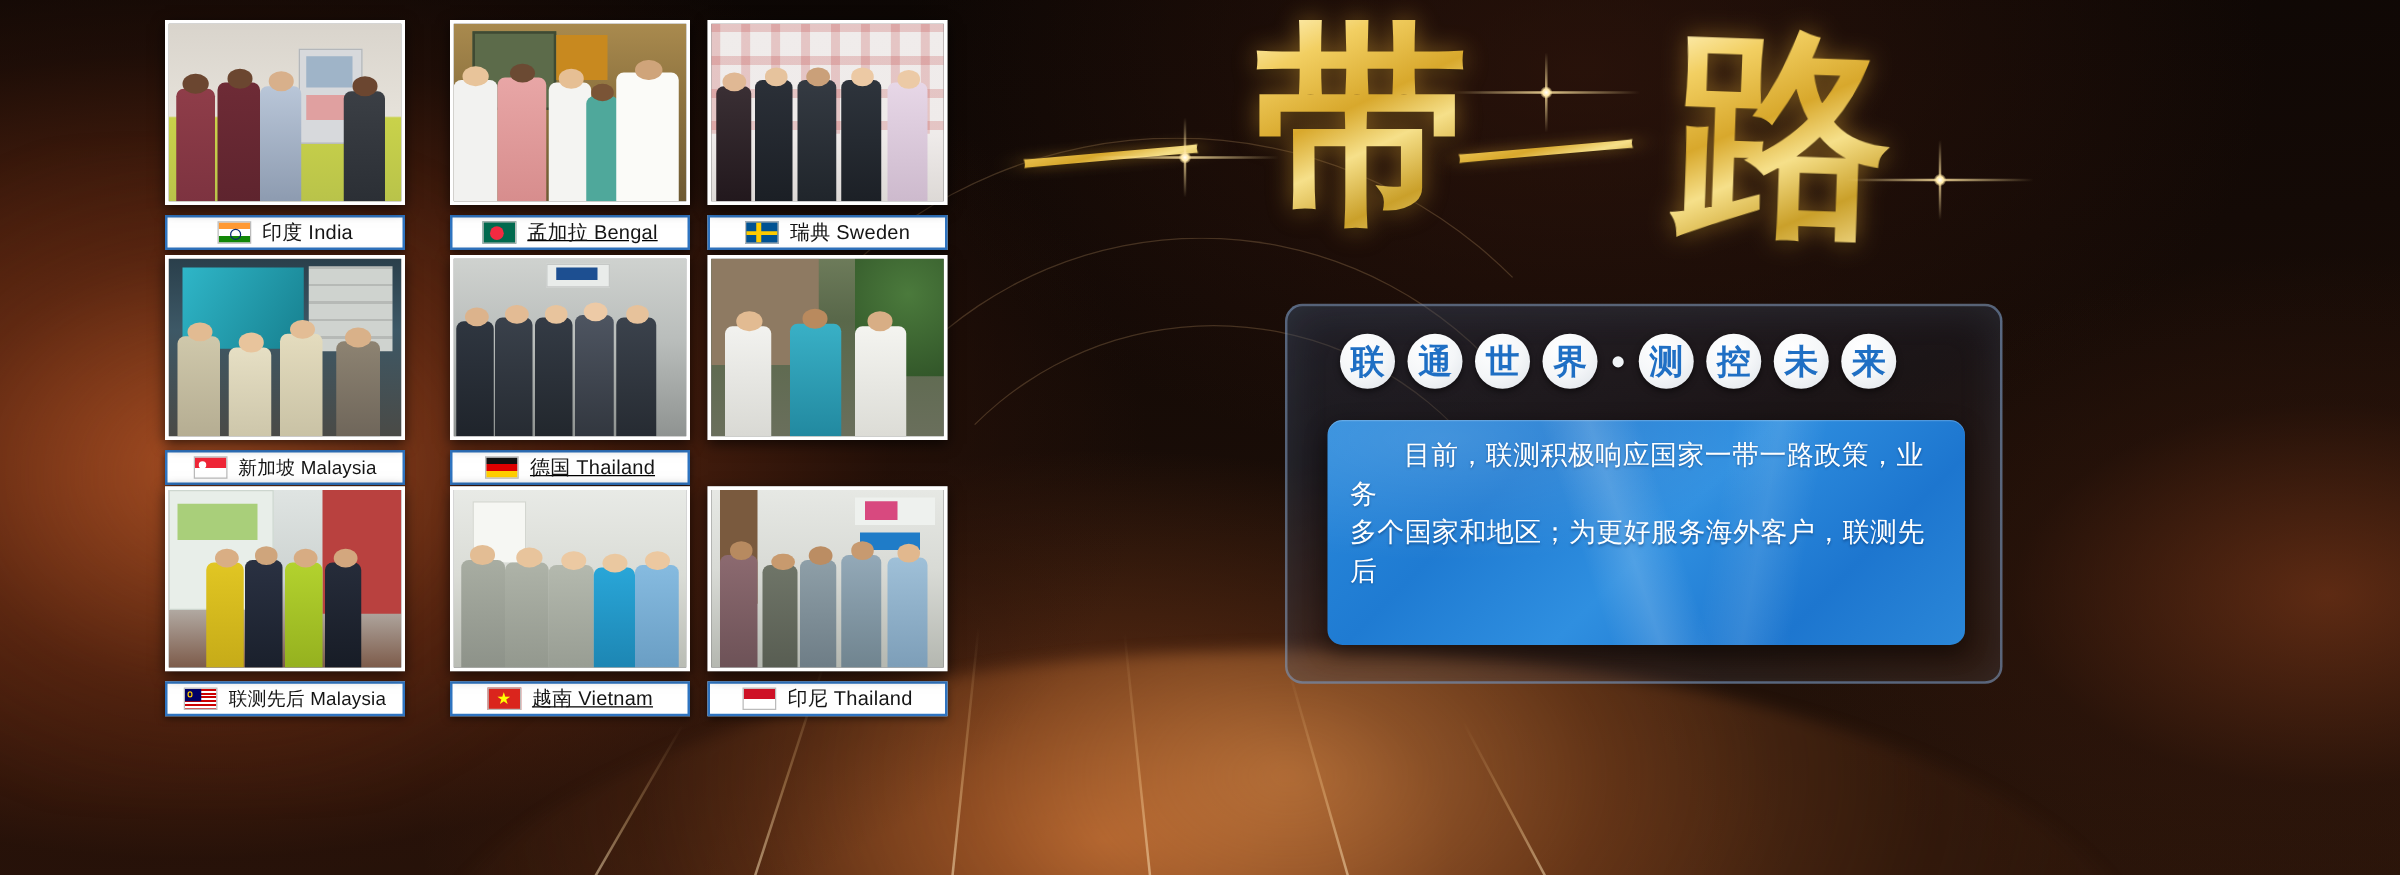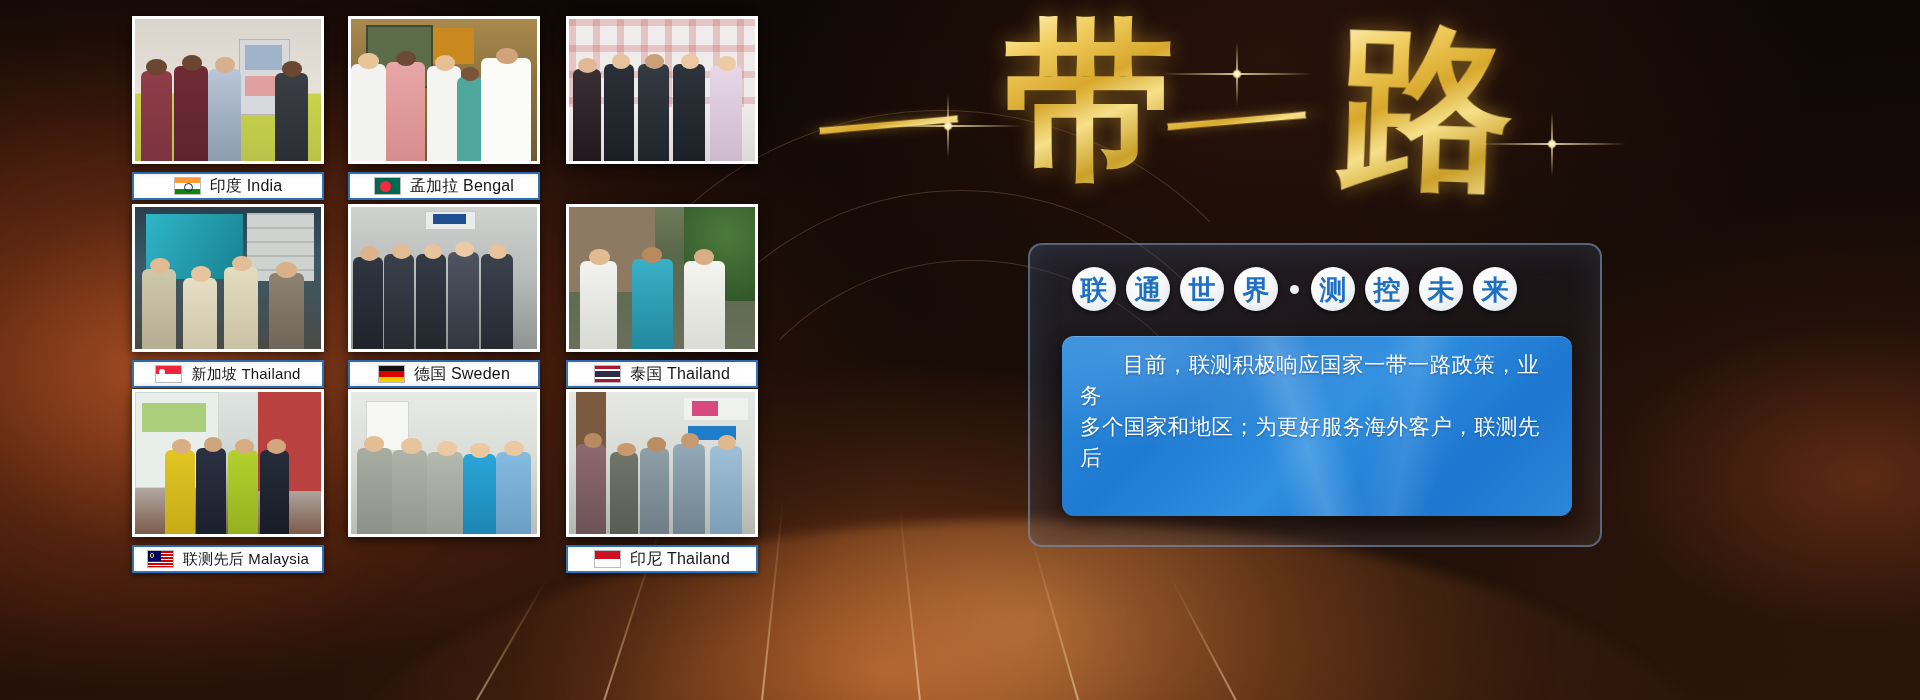--- a/index.html
+++ b/index.html
@@ -30,21 +30,21 @@
   
   .ray{position:absolute;background:linear-gradient(to bottom, rgba(255,214,150,0) 0%, rgba(255,214,150,0.30) 55%, rgba(255,232,190,0.55) 100%);
     transform-origin:50% 100%;}
   .arc{position:absolute;border:1px solid rgba(255,205,140,0.20);border-radius:50%;
     border-left-color:transparent;border-right-color:transparent;}
 
   
   #grid{position:absolute;left:132px;top:16px;width:626px;height:666px;}
   .cell{position:absolute;width:192px;}
   .cell.c0{left:0px;text-align:center;}
-  .cell.c1{left:216px;}
+  .cell.c1{left:228px;text-decoration:underline;}
   .cell.c2{left:434px;}
   .cell.r0{top:0px;}
   .cell.r1{top:188px;}
   .cell.r2{top:373px;}
 
   .photo{position:relative;width:192px;height:148px;overflow:hidden;
     border:3px solid #ffffff;box-sizing:border-box;
     box-shadow:0 3px 10px rgba(0,0,0,0.65);background:#555;}
   .photo .ph-inner{position:absolute;inset:0;}
 
@@ -216,20 +216,24 @@
             <div class="head" style="left:23%;bottom:88%;width:10%;height:14%;background:#e6c39d;"></div>
             <div class="p" style="left:37%;width:17%;height:92%;background:linear-gradient(#343a42,#20252b);"></div>
             <div class="head" style="left:41%;bottom:88%;width:10%;height:14%;background:#caa079;"></div>
             <div class="p" style="left:56%;width:17%;height:92%;background:linear-gradient(#2e343c,#1c2026);"></div>
             <div class="head" style="left:60%;bottom:88%;width:10%;height:14%;background:#ecc9a4;"></div>
             <div class="p" style="left:76%;width:17%;height:90%;background:linear-gradient(#e7d7e7,#cdbacd);"></div>
             <div class="head" style="left:80%;bottom:86%;width:10%;height:14%;background:#eccaa6;"></div>
           </div>
         </div>
       </div>
+      <div class="label">
+        <span class="flag f-sweden"></span>
+        <span class="lbl-text">瑞典 Sweden</span>
+      </div>
     </div>
 
     <div class="cell c0 r1">
       <div class="photo">
         <div class="ph-inner" style="background:linear-gradient(to bottom,#2a3f4b 0%,#3d5866 40%,#4a4a46 100%);">
           <div style="position:absolute;left:6%;top:5%;width:52%;height:46%;background:linear-gradient(120deg,#2fb6c8,#17808f);"></div>
           <div style="position:absolute;left:60%;top:4%;width:36%;height:48%;background:#cfd3cf;
             background-image:repeating-linear-gradient(to bottom,rgba(0,0,0,0.12) 0 2px,rgba(0,0,0,0) 2px 14px);"></div>
           <div class="people">
             <div class="p" style="left:4%;width:18%;height:76%;background:linear-gradient(#cfc8ab,#b5ad92);"></div>
@@ -238,21 +242,21 @@
             <div class="head" style="left:30%;bottom:64%;width:11%;height:15%;background:#e8c49c;"></div>
             <div class="p" style="left:48%;width:18%;height:78%;background:linear-gradient(#e4dcbe,#c9c2a5);"></div>
             <div class="head" style="left:52%;bottom:74%;width:11%;height:15%;background:#e3bd95;"></div>
             <div class="p" style="left:72%;width:19%;height:72%;background:linear-gradient(#8d8372,#6f665a);"></div>
             <div class="head" style="left:76%;bottom:68%;width:11%;height:15%;background:#d9b189;"></div>
           </div>
         </div>
       </div>
       <div class="label wide">
         <span class="flag f-singapore"></span>
-        <span class="lbl-text">新加坡 Thailand</span>
+        <span class="lbl-text">新加坡 Malaysia</span>
       </div>
     </div>
 
     <div class="cell c1 r1">
       <div class="photo">
         <div class="ph-inner" style="background:linear-gradient(to bottom,#cfd2cf 0%,#b9bdbb 46%,#8f9391 100%);">
           <div style="position:absolute;left:40%;top:3%;width:26%;height:12%;background:#e9ecea;border:1px solid #c6c9c7;"></div>
           <div style="position:absolute;left:44%;top:5%;width:18%;height:7%;background:#1d4f91;"></div>
           <div class="people">
             <div class="p" style="left:1%;width:16%;height:88%;background:linear-gradient(#2f3640,#1f242b);"></div>
@@ -263,42 +267,38 @@
             <div class="head" style="left:39%;bottom:86%;width:10%;height:14%;background:#e8c49d;"></div>
             <div class="p" style="left:52%;width:17%;height:92%;background:linear-gradient(#4e5561,#32373f);"></div>
             <div class="head" style="left:56%;bottom:88%;width:10%;height:14%;background:#edcaa6;"></div>
             <div class="p" style="left:70%;width:17%;height:90%;background:linear-gradient(#3b424c,#262b32);"></div>
             <div class="head" style="left:74%;bottom:86%;width:10%;height:14%;background:#e7c29b;"></div>
           </div>
         </div>
       </div>
       <div class="label">
         <span class="flag f-germany"></span>
-        <span class="lbl-text">德国 Sweden</span>
+        <span class="lbl-text">德国 Thailand</span>
       </div>
     </div>
 
     <div class="cell c2 r1">
       <div class="photo">
         <div class="ph-inner" style="background:linear-gradient(to bottom,#6d7b5a 0%,#59684a 34%,#6a6f5c 100%);">
           <div style="position:absolute;left:0;top:0;width:46%;height:60%;background:#8e7a62;"></div>
           <div style="position:absolute;left:62%;top:0;width:38%;height:66%;background:radial-gradient(circle at 60% 30%,#4b7a3c,#2f5227);"></div>
           <div class="people">
             <div class="p" style="left:6%;width:20%;height:84%;background:linear-gradient(#f2f2ef,#d9d9d4);"></div>
             <div class="head" style="left:11%;bottom:80%;width:11%;height:15%;background:#e2bb92;"></div>
             <div class="p" style="left:34%;width:22%;height:86%;background:linear-gradient(#39b0c6,#2289a0);"></div>
             <div class="head" style="left:39%;bottom:82%;width:11%;height:15%;background:#b98a5e;"></div>
             <div class="p" style="left:62%;width:22%;height:84%;background:linear-gradient(#f4f4f0,#dcdcd6);"></div>
             <div class="head" style="left:67%;bottom:80%;width:11%;height:15%;background:#d8ae85;"></div>
           </div>
         </div>
-      </div>
-      <div class="label">
-        <span class="flag f-thailand"></span>
-        <span class="lbl-text">泰国 Thailand</span>
       </div>
     </div>
 
     <div class="cell c0 r2">
       <div class="photo">
         <div class="ph-inner" style="background:linear-gradient(to bottom,#dfe4e2 0%,#cdd3d1 50%,#7d5b4a 100%);">
           <div style="position:absolute;left:0;top:0;width:44%;height:66%;background:#e8eee9;border:1px solid #cdd6cf;"></div>
           <div style="position:absolute;left:4%;top:8%;width:34%;height:20%;background:#a9cf7a;"></div>
           <div style="position:absolute;left:66%;top:0;width:34%;height:70%;background:#b9413f;"></div>
           <div class="people">
@@ -330,20 +330,24 @@
             <div class="head" style="left:27%;bottom:76%;width:11%;height:15%;background:#e8c49c;"></div>
             <div class="p" style="left:41%;width:19%;height:78%;background:linear-gradient(#b4b9ae,#989d93);"></div>
             <div class="head" style="left:46%;bottom:74%;width:11%;height:15%;background:#ecc9a2;"></div>
             <div class="p" style="left:60%;width:18%;height:76%;background:linear-gradient(#29a6d8,#1d86b3);"></div>
             <div class="head" style="left:64%;bottom:72%;width:11%;height:15%;background:#eac8a0;"></div>
             <div class="p" style="left:78%;width:19%;height:78%;background:linear-gradient(#86bbe0,#6a9ec4);"></div>
             <div class="head" style="left:82%;bottom:74%;width:11%;height:15%;background:#ecc8a0;"></div>
           </div>
         </div>
       </div>
+      <div class="label">
+        <span class="flag f-vietnam"></span>
+        <span class="lbl-text">越南 Vietnam</span>
+      </div>
     </div>
 
     <div class="cell c2 r2">
       <div class="photo">
         <div class="ph-inner" style="background:linear-gradient(to bottom,#e6e8e4 0%,#d8dad5 46%,#b4b7b0 100%);">
           <div style="position:absolute;left:4%;top:0;width:16%;height:64%;background:#7a5a3e;"></div>
           <div style="position:absolute;left:62%;top:4%;width:34%;height:16%;background:#eef1ee;"></div>
           <div style="position:absolute;left:66%;top:6%;width:14%;height:11%;background:#d8497f;"></div>
           <div style="position:absolute;left:64%;top:24%;width:26%;height:10%;background:#1f7cc8;"></div>
           <div class="people">

